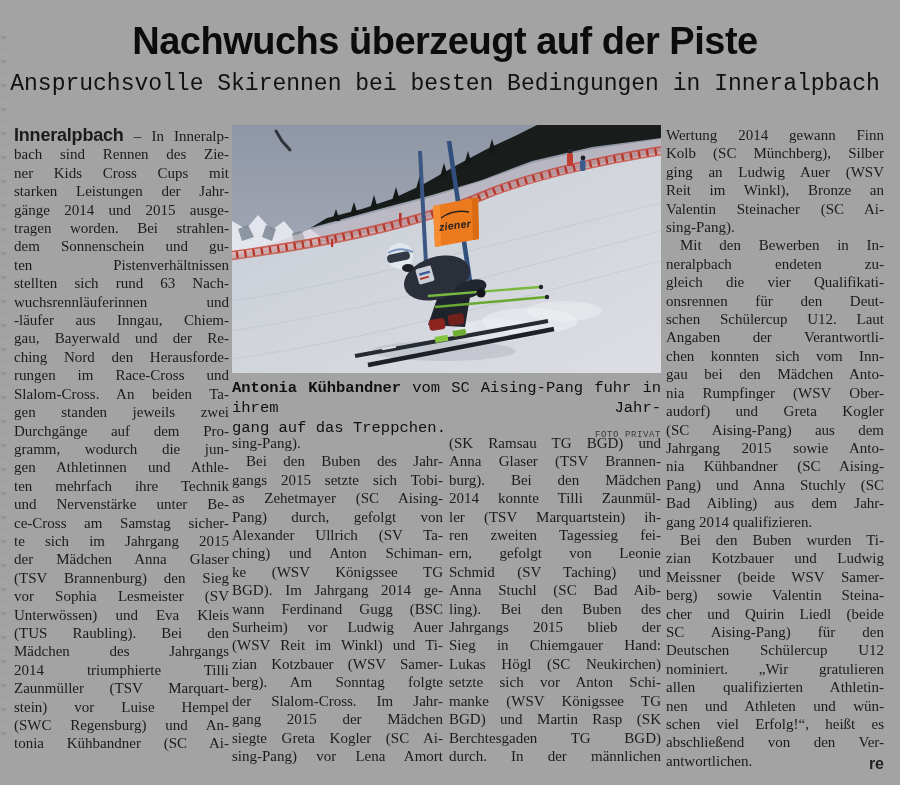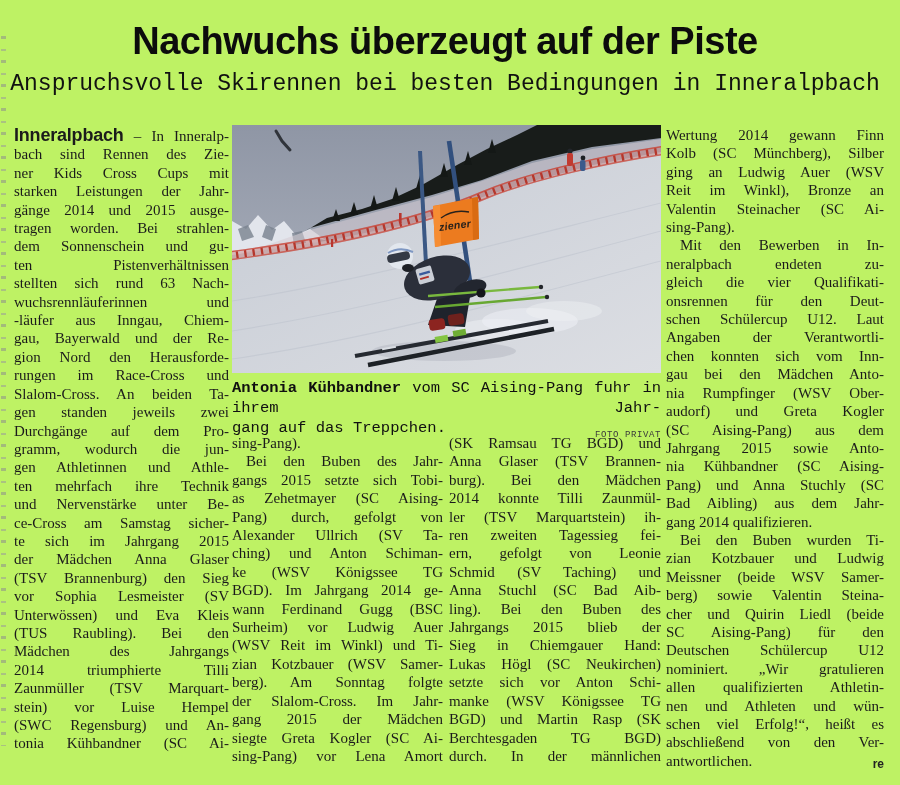--- a/index.html
+++ b/index.html
@@ -1,16 +1,16 @@
 <!DOCTYPE html>
 <html lang="de"><head>
 <meta charset="utf-8">
 <style>
   html,body{margin:0;padding:0;background:#ffffff;}
-  .page{position:relative;width:900px;height:785px;background:#bef264;overflow:hidden;
+  .page{position:relative;width:900px;height:785px;background:#a3a3a3;overflow:hidden;
         font-family:"Liberation Serif",serif;color:#1b1b1b;}
   
   .edge-marks{position:absolute;left:1px;top:36px;width:5px;height:710px;opacity:.55;
     background:repeating-linear-gradient(to bottom,#8d8d8d 0 3px,transparent 3px 13px,
       #9a9a9a 13px 15px,transparent 15px 24px);}
   
   .headline{position:absolute;left:0;right:10px;top:20px;text-align:center;
     font-family:"Liberation Sans",sans-serif;font-weight:bold;font-size:38px;
     letter-spacing:-.5px;color:#0c0c0c;}
   .subheadline{position:absolute;left:0;right:10px;top:71px;text-align:center;
@@ -19,21 +19,21 @@
   .col{position:absolute;font-size:15px;line-height:18.4px;text-align:justify;}
   .col1{left:14px;top:126px;width:215px;}
   .col2{left:232px;top:434px;width:211px;}
   .col3{left:449px;top:434px;width:212px;}
   .col4{left:666px;top:126px;width:218px;}
   .tl{text-align:justify;text-align-last:justify;}
   .tl.end{text-align-last:left;}
   .tl.ind{text-indent:14px;}
   .tl b{font-family:"Liberation Sans",sans-serif;font-size:18px;letter-spacing:-.2px;}
   .sig{float:right;font-family:"Liberation Sans",sans-serif;font-weight:bold;
-       font-size:12px;color:#222;padding-top:3px;}
+       font-size:16px;color:#222;padding-top:3px;}
   
   .photo{position:absolute;left:232px;top:125px;width:429px;height:248px;overflow:hidden;}
   .photo svg{display:block;}
   
   .caption{position:absolute;left:232px;top:378px;width:429px;
     font-family:Liberation Mono, monospace;font-size:15.5px;line-height:20px;color:#101010;}
   .cap1{text-align:justify;text-align-last:justify;}
   .credit{float:right;font-size:9px;letter-spacing:.6px;color:#3a3a3a;margin-top:7px;}
 </style>
 </head>
@@ -167,21 +167,21 @@
       <div class="tl">ner Kids Cross Cups mit</div>
       <div class="tl">starken Leistungen der Jahr-</div>
       <div class="tl">gänge 2014 und 2015 ausge-</div>
       <div class="tl">tragen worden. Bei strahlen-</div>
       <div class="tl">dem Sonnenschein und gu-</div>
       <div class="tl">ten Pistenverhältnissen</div>
       <div class="tl">stellten sich rund 63 Nach-</div>
       <div class="tl">wuchsrennläuferinnen und</div>
       <div class="tl">-läufer aus Inngau, Chiem-</div>
       <div class="tl">gau, Bayerwald und der Re-</div>
-      <div class="tl">gion Nord den Herausforde-</div>
+      <div class="tl">ching Nord den Herausforde-</div>
       <div class="tl">rungen im Race-Cross und</div>
       <div class="tl">Slalom-Cross. An beiden Ta-</div>
       <div class="tl">gen standen jeweils zwei</div>
       <div class="tl">Durchgänge auf dem Pro-</div>
       <div class="tl">gramm, wodurch die jun-</div>
       <div class="tl">gen Athletinnen und Athle-</div>
       <div class="tl">ten mehrfach ihre Technik</div>
       <div class="tl">und Nervenstärke unter Be-</div>
       <div class="tl">ce-Cross am Samstag sicher-</div>
       <div class="tl">te sich im Jahrgang 2015</div>

